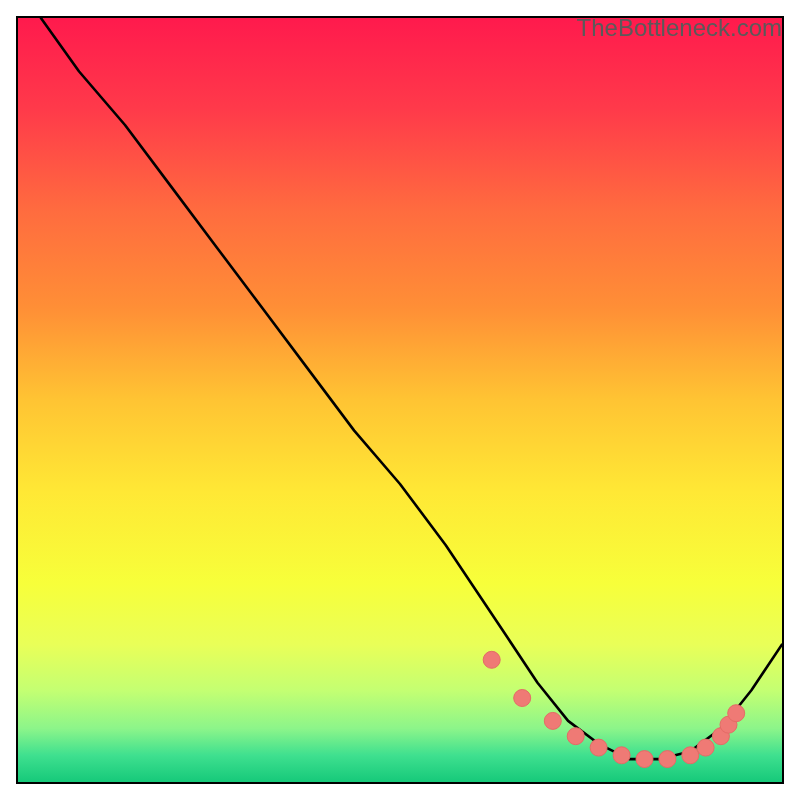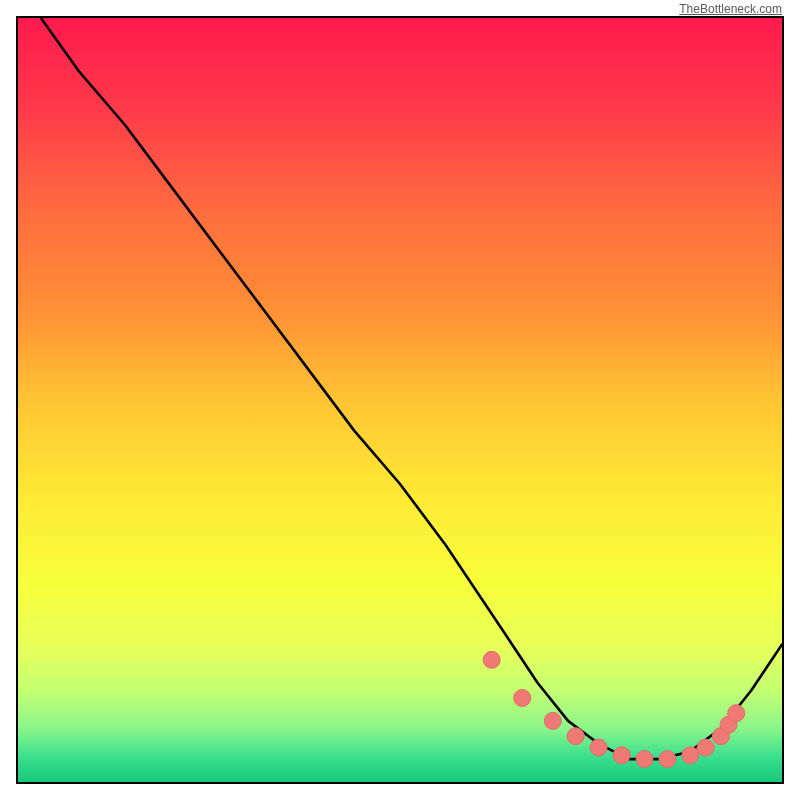--- a/index.html
+++ b/index.html
@@ -16,29 +16,28 @@
     left: 16px;
     top: 16px;
     width: 768px;
     height: 768px;
     box-sizing: border-box;
     border: 2px solid #000;
     overflow: hidden;
   }
   .watermark {
     position: absolute;
-    top: 2px;
+    top: 14px;
     right: 18px;
-    font-size: 12px;
+    font-size: 24px;
     color: #5a5a5a;
     font-family: Arial, Helvetica, sans-serif;
     letter-spacing: 0px;
     z-index: 5;
     user-select: none;
-    text-decoration: underline;
   }
   svg.plot {
     position: absolute;
     left: 0;
     top: 0;
     width: 764px;
     height: 764px;
     display: block;
   }
 </style>

